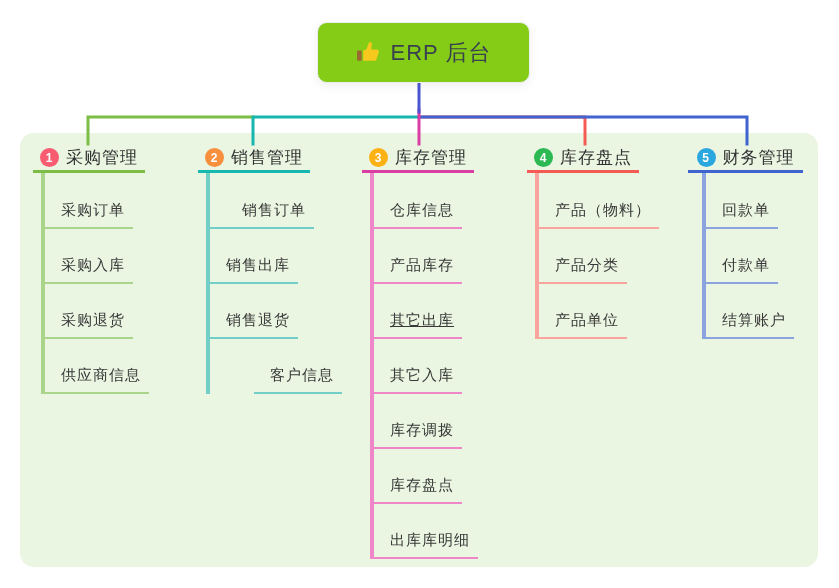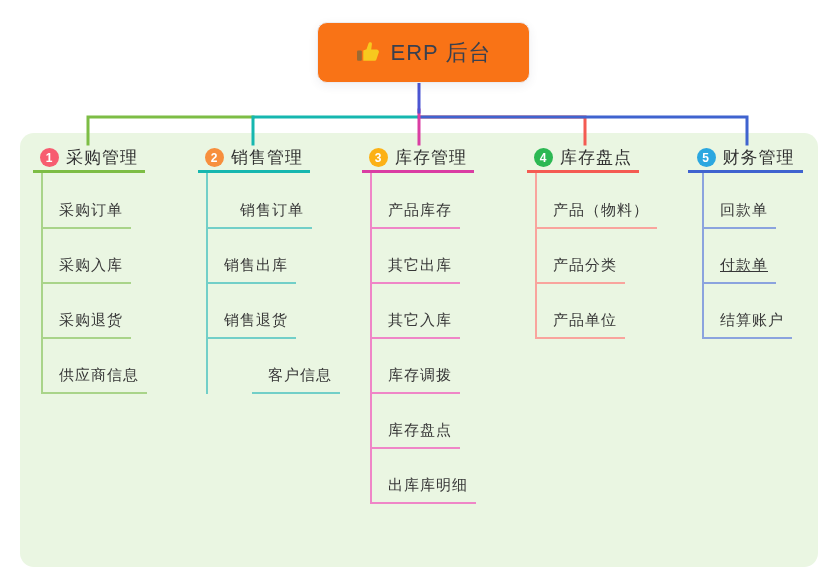--- a/index.html
+++ b/index.html
@@ -5,21 +5,21 @@
   * { margin:0; padding:0; box-sizing:border-box; }
   body { background:#fff; font-family:"Liberation Sans", sans-serif; }
   .page { position:relative; width:839px; height:588px; background:#ffffff; overflow:hidden; }
 
   .panel { position:absolute; left:20px; top:133px; width:798px; height:434px; border-radius:14px; }
 
   .connectors { position:absolute; left:0; top:0; width:839px; height:588px; pointer-events:none; }
 
   .root-node {
     position:absolute; left:317px; top:22px; width:213px; height:61px;
-    background:#f97316; border:1px solid #ececf1; border-radius:10px;
+    background:#84cc16; border:1px solid #ececf1; border-radius:10px;
     box-shadow:0 3px 10px rgba(60,70,90,.08);
     display:flex; align-items:center; justify-content:center; gap:10px;
     font-size:22px; color:#39404f; letter-spacing:1px;
   }
   .root-node svg { display:block; }
 
   .branch { position:absolute; top:133px; }
   .b1{ left:33px } .b2{ left:198px } .b3{ left:362px } .b4{ left:527px } .b5{ left:688px }
 
   .topic {
@@ -28,21 +28,21 @@
     padding-top:12px; font-size:17px; color:#303030; letter-spacing:1px; white-space:nowrap;
   }
   .b5 .topic { width:115px; }
 
   .badge {
     flex:none; width:19px; height:19px; border-radius:50%;
     display:flex; align-items:center; justify-content:center;
     color:#fff; font-size:12px; font-weight:bold;
   }
 
-  .items { margin-left:8px; border-left:2px solid #0f766e; width:fit-content; }
+  .items { margin-left:8px; border-left:4px solid #0f766e; width:fit-content; }
   .b5 .items { margin-left:14px; }
 
   .item {
     height:55px; width:fit-content; white-space:nowrap;
     display:flex; align-items:flex-end;
     padding:0 8px 7px 16px;
     border-bottom:2px solid #ccc;
     font-size:15px; color:#383838; letter-spacing:1px;
   }
   .item:first-child { height:56px; }
@@ -98,22 +98,23 @@
         <div class="item" style="border-bottom-color: rgb(114, 207, 200); margin-left: 44px;">客户信息</div>
       </div>
   </div>
 
   <div class="branch b3">
     <div class="topic" style="border-bottom-color: rgb(218, 61, 163);">
       <span class="badge" style="background: rgb(252, 177, 21);">3</span>
       <span>库存管理</span>
     </div>
     <div class="items" style="border-left-color: rgb(239, 134, 199);">
+        <div class="item" style="border-bottom-color: rgb(239, 134, 199);">仓库信息</div>
         <div class="item" style="border-bottom-color: rgb(239, 134, 199);">产品库存</div>
-        <div class="item" style="border-bottom-color: rgb(239, 134, 199);">其它出库</div>
+        <div class="item" style="border-bottom-color: rgb(239, 134, 199); text-decoration: underline;">其它出库</div>
         <div class="item" style="border-bottom-color: rgb(239, 134, 199);">其它入库</div>
         <div class="item" style="border-bottom-color: rgb(239, 134, 199);">库存调拨</div>
         <div class="item" style="border-bottom-color: rgb(239, 134, 199);">库存盘点</div>
         <div class="item" style="border-bottom-color: rgb(239, 134, 199);">出库库明细</div>
       </div>
   </div>
 
   <div class="branch b4">
     <div class="topic" style="border-bottom-color: rgb(244, 91, 82);">
       <span class="badge" style="background: rgb(44, 184, 83);">4</span>
@@ -126,18 +127,18 @@
       </div>
   </div>
 
   <div class="branch b5">
     <div class="topic" style="border-bottom-color: rgb(63, 99, 207);">
       <span class="badge" style="background: rgb(43, 167, 224);">5</span>
       <span>财务管理</span>
     </div>
     <div class="items" style="border-left-color: rgb(139, 163, 222);">
         <div class="item" style="border-bottom-color: rgb(139, 163, 222);">回款单</div>
-        <div class="item" style="border-bottom-color: rgb(139, 163, 222); text-decoration: underline;">付款单</div>
+        <div class="item" style="border-bottom-color: rgb(139, 163, 222);">付款单</div>
         <div class="item" style="border-bottom-color: rgb(139, 163, 222);">结算账户</div>
       </div>
   </div>
 
 </div>
 
 </body></html>

